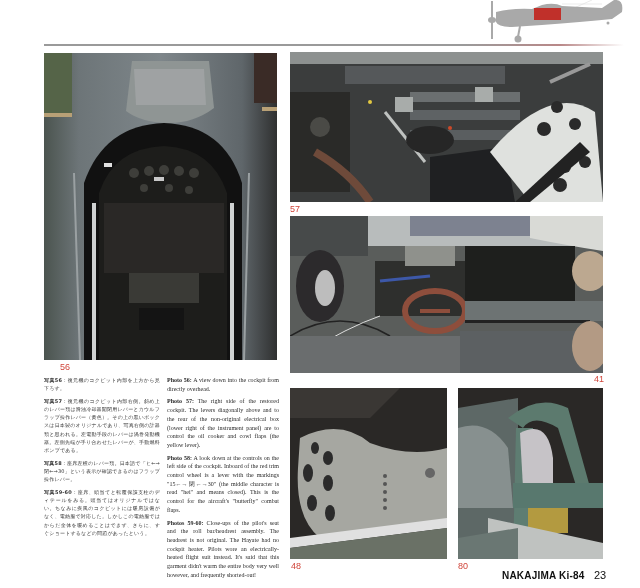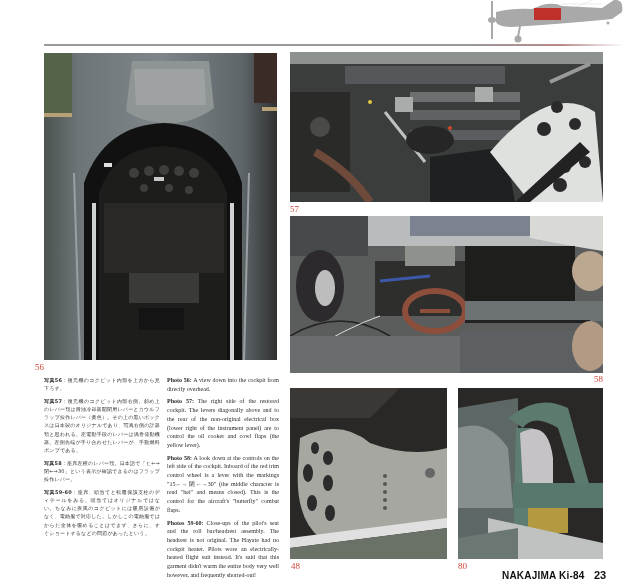--- a/index.html
+++ b/index.html
@@ -7,30 +7,30 @@
   body { position:relative; font-family:"Liberation Serif", serif; color:#222; }
 
   .top-rule { position:absolute; left:44px; top:44px; width:420px; height:2px; background:#9a9a9a; }
   .top-rule-tail { position:absolute; left:464px; top:44px; width:160px; height:2px; background:linear-gradient(90deg,#9a9a9a,#b98888 60%, #ffffff); }
 
   .plane { position:absolute; left:462px; top:0; width:170px; height:44px; }
 
   .photo { position:absolute; overflow:hidden; }
   .photo svg { display:block; width:100%; height:100%; }
 
-  .photo-num { position:absolute; font-family:Liberation Serif, serif; font-size:9px; color:#d0453a; }
+  .photo-num { position:absolute; font-family:Liberation Sans, sans-serif; font-size:9px; color:#d0453a; }
 
   .col { position:absolute; font-size:5.6px; line-height:8.4px; }
   .col p { margin-bottom:4px; text-align:justify; }
   .jp { color:#333; font-family:"DejaVu Sans", sans-serif; font-size:5px; line-height:8.3px; letter-spacing:0.2px; }
   .en { color:#2a2a2a; font-family:"Liberation Serif", serif; font-size:6px; line-height:8.7px; }
   .b { font-weight:bold; }
 
   .footer-title { position:absolute; left:502px; top:570px; font-family:"Liberation Sans", sans-serif; font-weight:bold; font-size:10px; letter-spacing:0.2px; color:#111; }
-  .footer-page { position:absolute; left:594px; top:569px; font-family:"Liberation Sans", sans-serif; font-weight:bold; font-size:11px; color:#111; }
+  .footer-page { position:absolute; left:594px; top:569px; font-family:"Liberation Sans", sans-serif; font-weight:normal; font-size:11px; color:#111; }
 </style>
 </head>
 <body>
 
 <div class="plane">
   <svg viewBox="0 0 170 44" width="170" height="44">
     <line x1="100" y1="4" x2="140" y2="4" stroke="#ddd" stroke-width="0.6"></line>
     <line x1="112" y1="8" x2="130" y2="0" stroke="#ddd" stroke-width="0.6"></line>
     <rect x="29" y="1" width="2" height="38" fill="#a9a9a9"></rect>
     <ellipse cx="30" cy="20" rx="4" ry="3" fill="#a9a9a9"></ellipse>
@@ -78,21 +78,21 @@
     <rect x="110" y="124" width="10" height="4" fill="#c8c8c8"></rect>
     <rect x="60" y="150" width="120" height="70" fill="#2a2826"></rect>
     <rect x="85" y="220" width="70" height="30" fill="#3a3a36"></rect>
     <rect x="95" y="255" width="45" height="22" fill="#141414"></rect>
     <rect x="48" y="150" width="4" height="157" fill="#cfd2d2"></rect>
     <rect x="186" y="150" width="4" height="157" fill="#cfd2d2"></rect>
     <path d="M30 120 L36 307" stroke="#9aa0a2" stroke-width="2"></path>
     <path d="M205 120 L200 307" stroke="#9aa0a2" stroke-width="2"></path>
   </svg>
 </div>
-<div class="photo-num" style="left:35px;top:362px;">56</div>
+<div class="photo-num" style="left:60px;top:362px;">56</div>
 
 <div class="photo" style="left:290px;top:52px;width:313px;height:150px;">
   <svg viewBox="0 0 313 150" preserveAspectRatio="none">
     <rect width="313" height="150" fill="#3b3d3d"></rect>
     <rect x="0" y="0" width="313" height="12" fill="#8d9190"></rect>
     <rect x="55" y="14" width="160" height="18" fill="#55585a"></rect>
     <rect x="120" y="40" width="110" height="10" fill="#6b6f70"></rect>
     <rect x="120" y="58" width="110" height="10" fill="#5e6264"></rect>
     <rect x="120" y="78" width="110" height="10" fill="#5a5e60"></rect>
     <rect x="0" y="40" width="60" height="100" fill="#2a2a28"></rect>
@@ -138,21 +138,21 @@
     <ellipse cx="145" cy="95" rx="30" ry="20" fill="none" stroke="#8e4e3c" stroke-width="6"></ellipse>
     <line x1="130" y1="95" x2="160" y2="95" stroke="#8e4e3c" stroke-width="4"></line>
     <rect x="175" y="85" width="138" height="20" fill="#6d7373"></rect>
     <rect x="175" y="104" width="125" height="3" fill="#222"></rect>
     <rect x="0" y="120" width="170" height="37" fill="#6a6d6e"></rect>
     <rect x="170" y="115" width="143" height="42" fill="#5c6062"></rect>
     <ellipse cx="300" cy="55" rx="18" ry="20" fill="#bca890"></ellipse>
     <ellipse cx="300" cy="130" rx="18" ry="25" fill="#b39a84"></ellipse>
   </svg>
 </div>
-<div class="photo-num" style="left:594px;top:374px;">58</div>
+<div class="photo-num" style="left:594px;top:374px;">41</div>
 
 <div class="photo" style="left:290px;top:388px;width:157px;height:171px;">
   <svg viewBox="0 0 157 171" preserveAspectRatio="none">
     <rect width="157" height="171" fill="#2a2826"></rect>
     <path d="M0 0 L110 0 L80 30 L0 30 Z" fill="#3a3734"></path>
     <path d="M10 50 Q50 30 80 55 Q120 70 157 60 L157 140 L30 150 Q5 130 8 80 Z" fill="#a6a7a1"></path>
     <g fill="#2b2b2b">
       <ellipse cx="25" cy="60" rx="4" ry="6"></ellipse>
         <ellipse cx="38" cy="70" rx="5" ry="7"></ellipse>
       <ellipse cx="18" cy="85" rx="5" ry="9"></ellipse>

